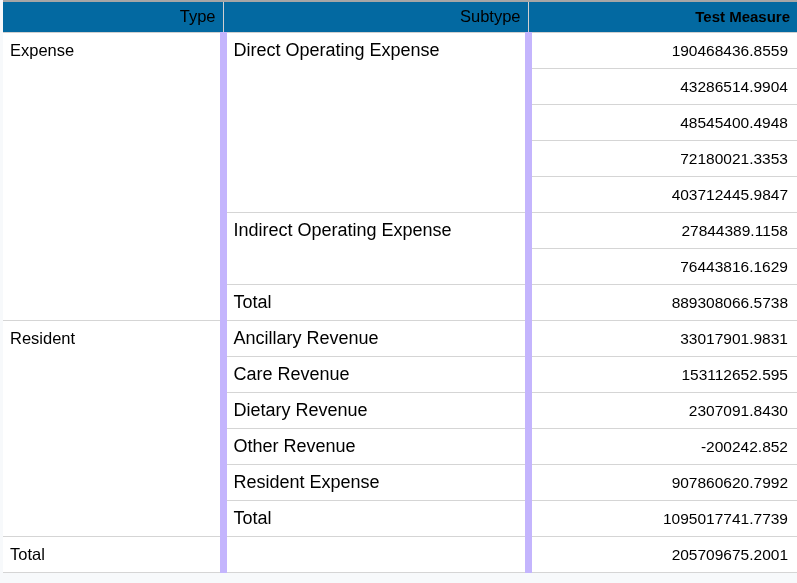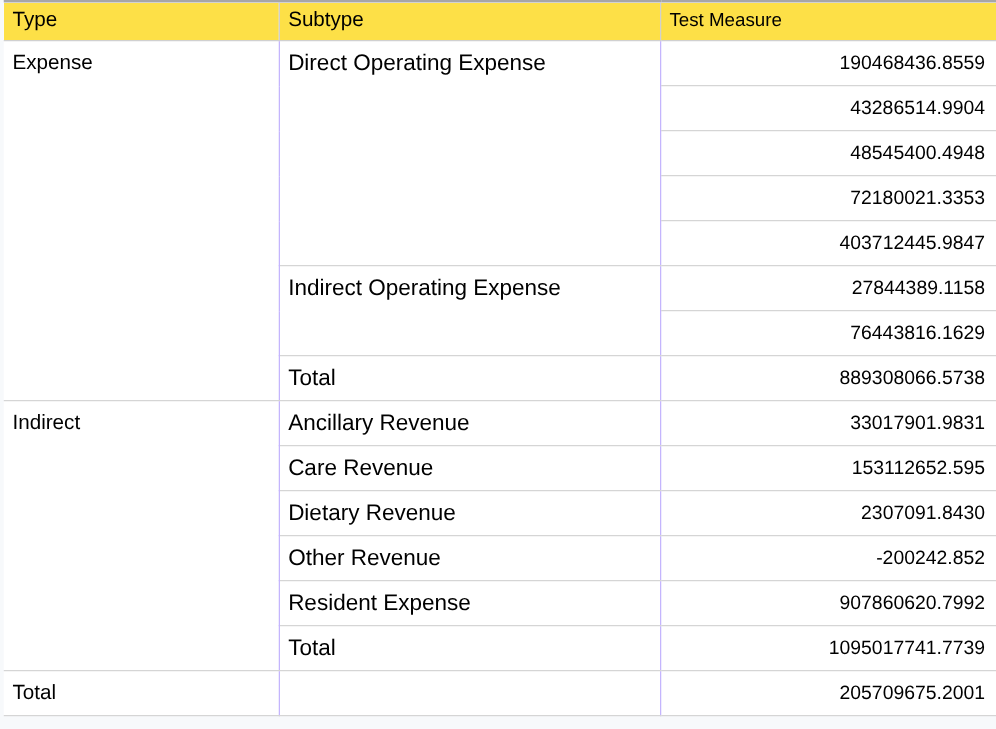--- a/index.html
+++ b/index.html
@@ -22,48 +22,49 @@
     table-layout: fixed;
     background: #ffffff;
   }
 
   #pivot-table col.col-type    { width: 220px; }
   #pivot-table col.col-subtype { width: 305px; }
   #pivot-table col.col-measure { width: 269px; }
 
   
   #pivot-table thead th {
-    background: #fde047;
+    background: #0369a1;
     border-top: 2px solid #a6a6a6;
     border-bottom: 1px solid #d0d0d0;
     border-right: 1px solid #d0d0d0;
     font-weight: normal;
-    text-align: left;
+    text-align: right;
     vertical-align: top;
     padding: 5px 7px 6px 7px;
     height: 24px;
     box-sizing: border-box;
     white-space: nowrap;
     overflow: hidden;
   }
   #pivot-table thead th.h-type,
   #pivot-table thead th.h-subtype {
     font-size: 16.5px;
     line-height: 19px;
   }
   #pivot-table thead th.h-measure {
     font-size: 15px;
     line-height: 19px;
     border-right: none;
+    font-weight: bold;
   }
 
   
   #pivot-table td {
     border-bottom: 1px solid #d5d5d5;
-    border-right: 1px solid #c4b5fd;
+    border-right: 7px solid #c4b5fd;
     vertical-align: top;
     padding: 7px 7px 7px 7px;
     height: 36px;
     box-sizing: border-box;
     font-size: 16px;
     line-height: 21px;
     background: #ffffff;
     white-space: nowrap;
     overflow: hidden;
   }
@@ -135,21 +136,21 @@
         <td class="c-measure">27844389.1158</td>
       </tr>
       <tr>
         <td class="c-measure">76443816.1629</td>
       </tr>
       <tr>
         <td class="c-subtype is-total">Total</td>
         <td class="c-measure is-total">889308066.5738</td>
       </tr>
       <tr>
-        <td class="c-type span-cell" rowspan="6">Indirect</td>
+        <td class="c-type span-cell" rowspan="6">Resident</td>
         <td class="c-subtype span-cell" rowspan="1">Ancillary Revenue</td>
         <td class="c-measure">33017901.9831</td>
       </tr>
       <tr>
         <td class="c-subtype span-cell" rowspan="1">Care Revenue</td>
         <td class="c-measure">153112652.595</td>
       </tr>
       <tr>
         <td class="c-subtype span-cell" rowspan="1">Dietary Revenue</td>
         <td class="c-measure">2307091.8430</td>

